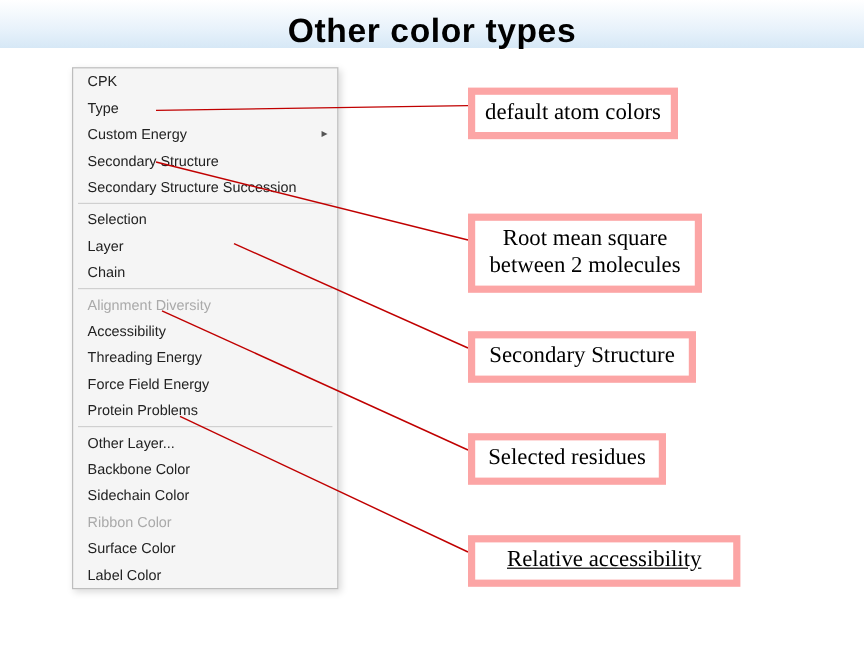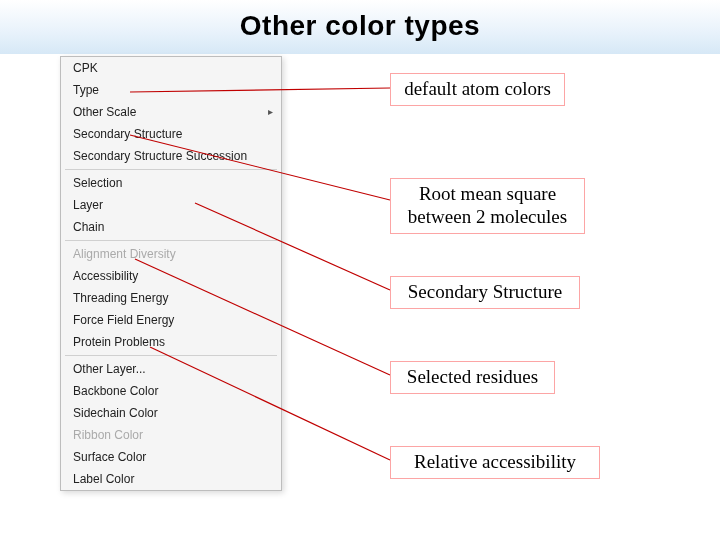--- a/index.html
+++ b/index.html
@@ -6,21 +6,21 @@
   body {
     width: 720px;
     height: 540px;
     background: #fff;
     font-family: "Segoe UI", Arial, sans-serif;
     position: relative;
     overflow: hidden;
   }
   .title-bar {
     width: 100%;
-    height: 54px;
+    height: 40px;
     background: linear-gradient(to bottom, #ffffff 0%, #e8f2fb 60%, #d6e8f6 100%);
     text-align: center;
     padding-top: 10px;
   }
   .title {
     font-family: Arial, sans-serif;
     font-weight: 900;
     font-size: 28px;
     color: #000;
     letter-spacing: 0.5px;
@@ -53,21 +53,21 @@
   }
   .menu-item.disabled { color: #aaa; }
   .menu-sep {
     height: 1px;
     background: #d0d0d0;
     margin: 2px 4px;
   }
   .callout {
     position: absolute;
     background: #fff;
-    border: 1px solid #fca5a5;
+    border: 6px solid #fca5a5;
     padding: 4px 0;
     font-family: "Times New Roman", serif;
     font-size: 19px;
     color: #000;
     text-align: center;
     line-height: 1.2;
   }
   svg.lines {
     position: absolute;
     left: 0; top: 0;
@@ -82,21 +82,21 @@
 </head>
 <body>
 
 <div class="title-bar">
   <div class="title">Other color types</div>
 </div>
 
 <div class="menu" id="menu">
     <div class="menu-item">CPK</div>
     <div class="menu-item">Type</div>
-    <div class="menu-item has-sub">Other Scale</div>
+    <div class="menu-item has-sub">Custom Energy</div>
     <div class="menu-item">Secondary Structure</div>
     <div class="menu-item">Secondary Structure Succession</div>
     <div class="menu-sep"></div>
     <div class="menu-item">Selection</div>
     <div class="menu-item">Layer</div>
     <div class="menu-item">Chain</div>
     <div class="menu-sep"></div>
     <div class="menu-item disabled">Alignment Diversity</div>
     <div class="menu-item">Accessibility</div>
     <div class="menu-item">Threading Energy</div>
@@ -124,15 +124,15 @@
 </div>
 <div class="callout" style="left:390px; top:178px; width:195px;">
   <span>Root mean square<br>between 2 molecules</span>
 </div>
 <div class="callout" style="left:390px; top:276px; width:190px;">
   <span>Secondary Structure</span>
 </div>
 <div class="callout" style="left:390px; top:361px; width:165px;">
   <span>Selected residues</span>
 </div>
-<div class="callout" style="left:390px; top:446px; width:210px;">
+<div class="callout" style="left:390px; top:446px; width:227px;text-decoration:underline;">
   <span>Relative accessibility</span>
 </div>
 
 </body></html>

